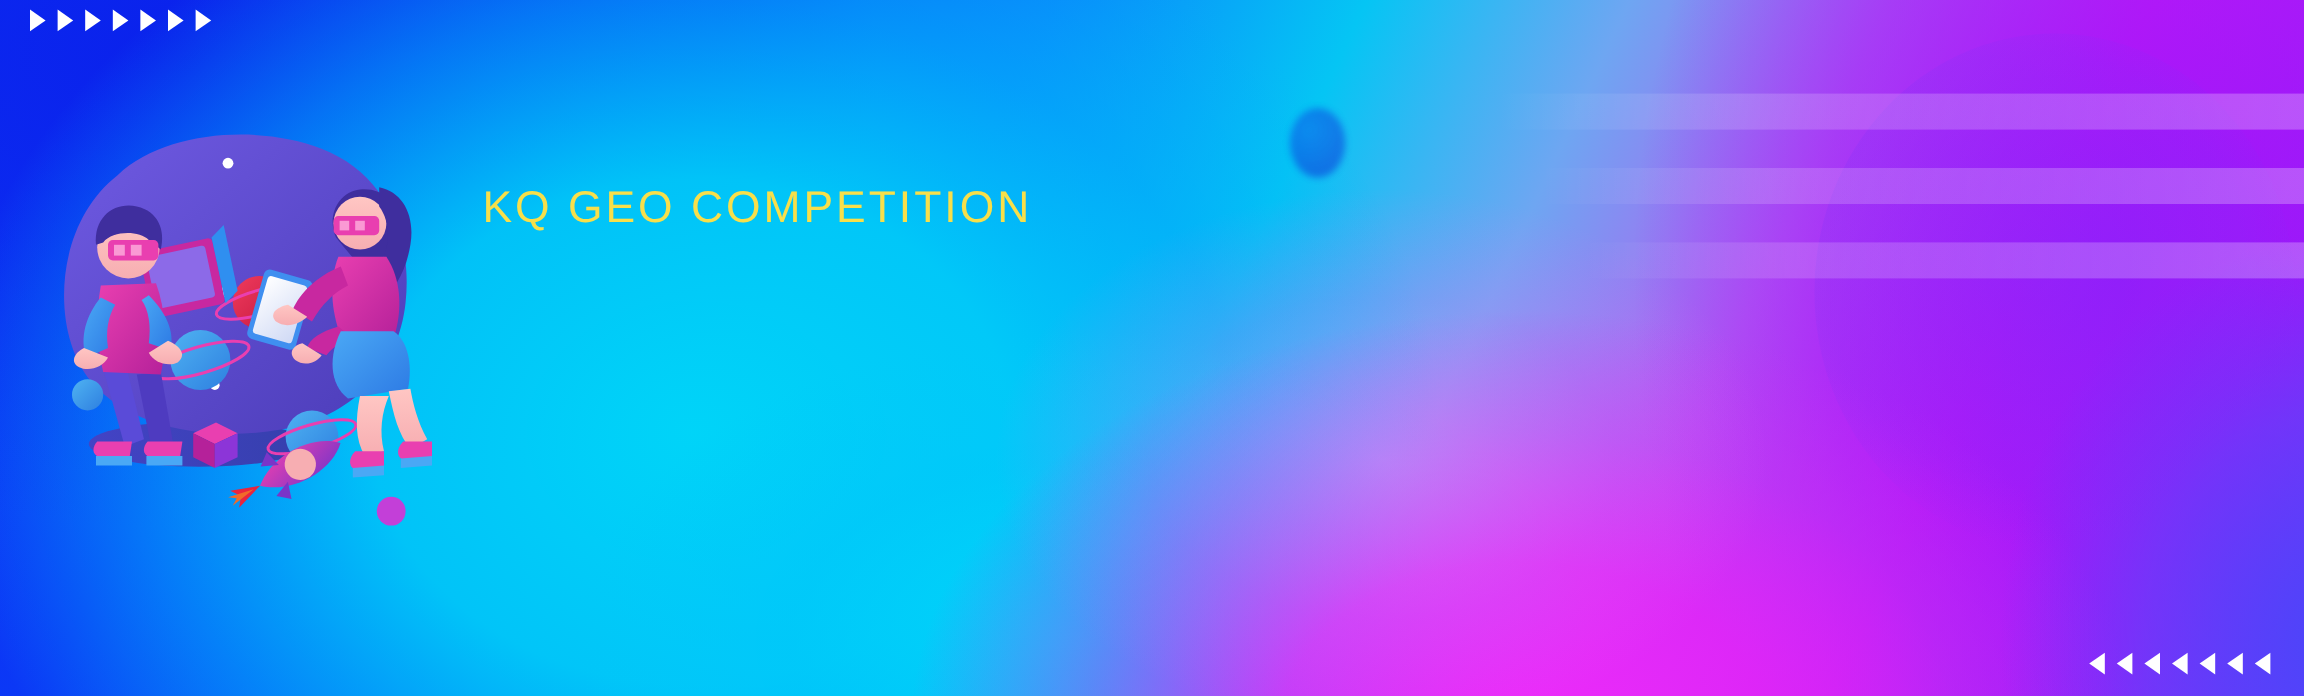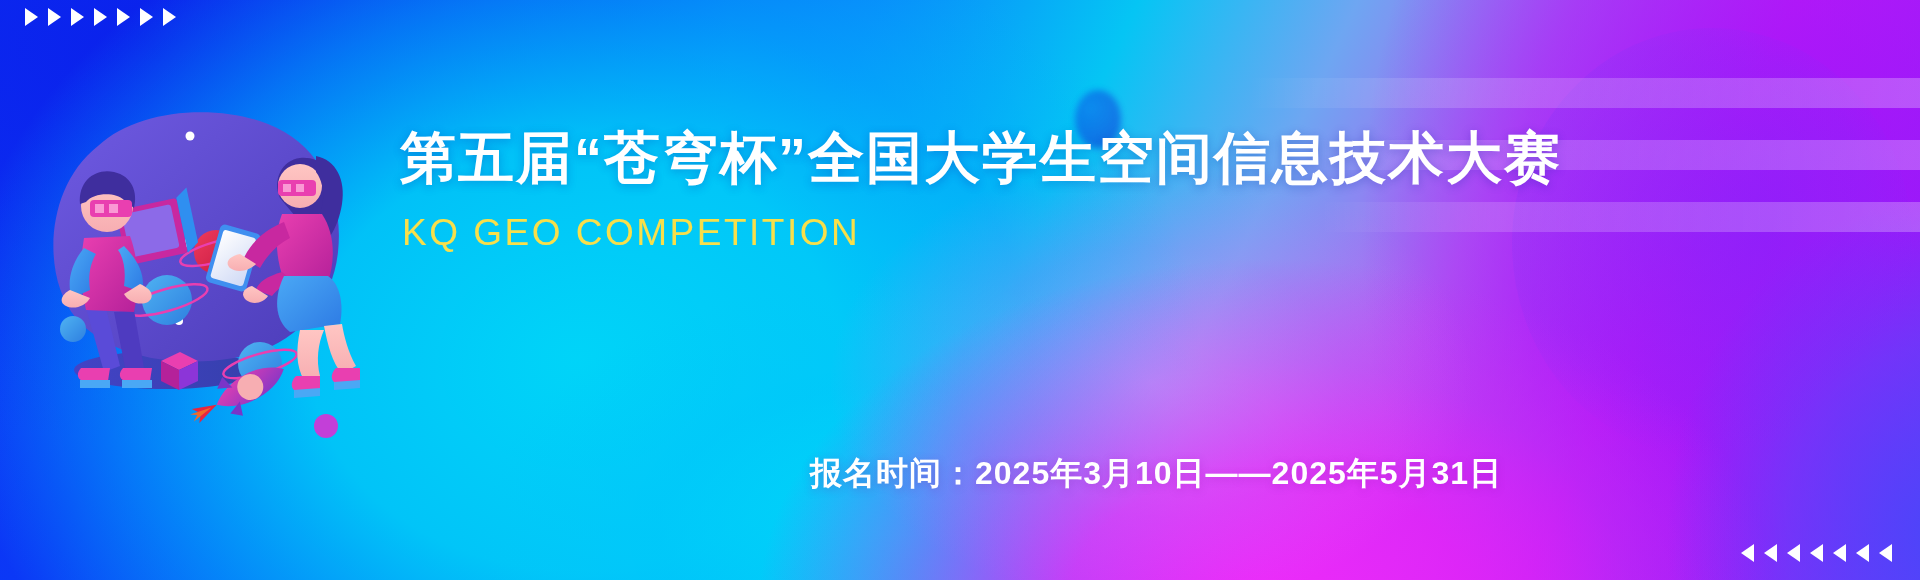--- a/index.html
+++ b/index.html
@@ -343,19 +343,17 @@
         <path d="M296,250 C300,270 304,286 314,298 L328,290 C320,276 316,260 314,248 Z" fill="url(#gSkin)"></path>
         <path d="M268,300 C262,306 262,314 270,316 L292,314 L292,300 Z" fill="#e93fb0"></path>
         <path d="M308,292 C302,298 302,306 310,308 L332,306 L332,292 Z" fill="#e93fb0"></path>
         <path d="M266,314 L292,312 L292,320 L266,322 Z" fill="#4aa8f5"></path>
         <path d="M306,306 L332,304 L332,312 L306,314 Z" fill="#4aa8f5"></path>
       </g>
     </svg>
   </div>
 
   <div class="textblock">
-    <h1 class="title">第五届“苍穹杯”全国大学生空间信息技术大赛</h1>
     <div class="subtitle">KQ GEO  COMPETITION</div>
   </div>
 
-  <div class="datebar">报名时间：2025年3月10日——2025年5月31日</div>
 
 </div>
 
 </body></html>

